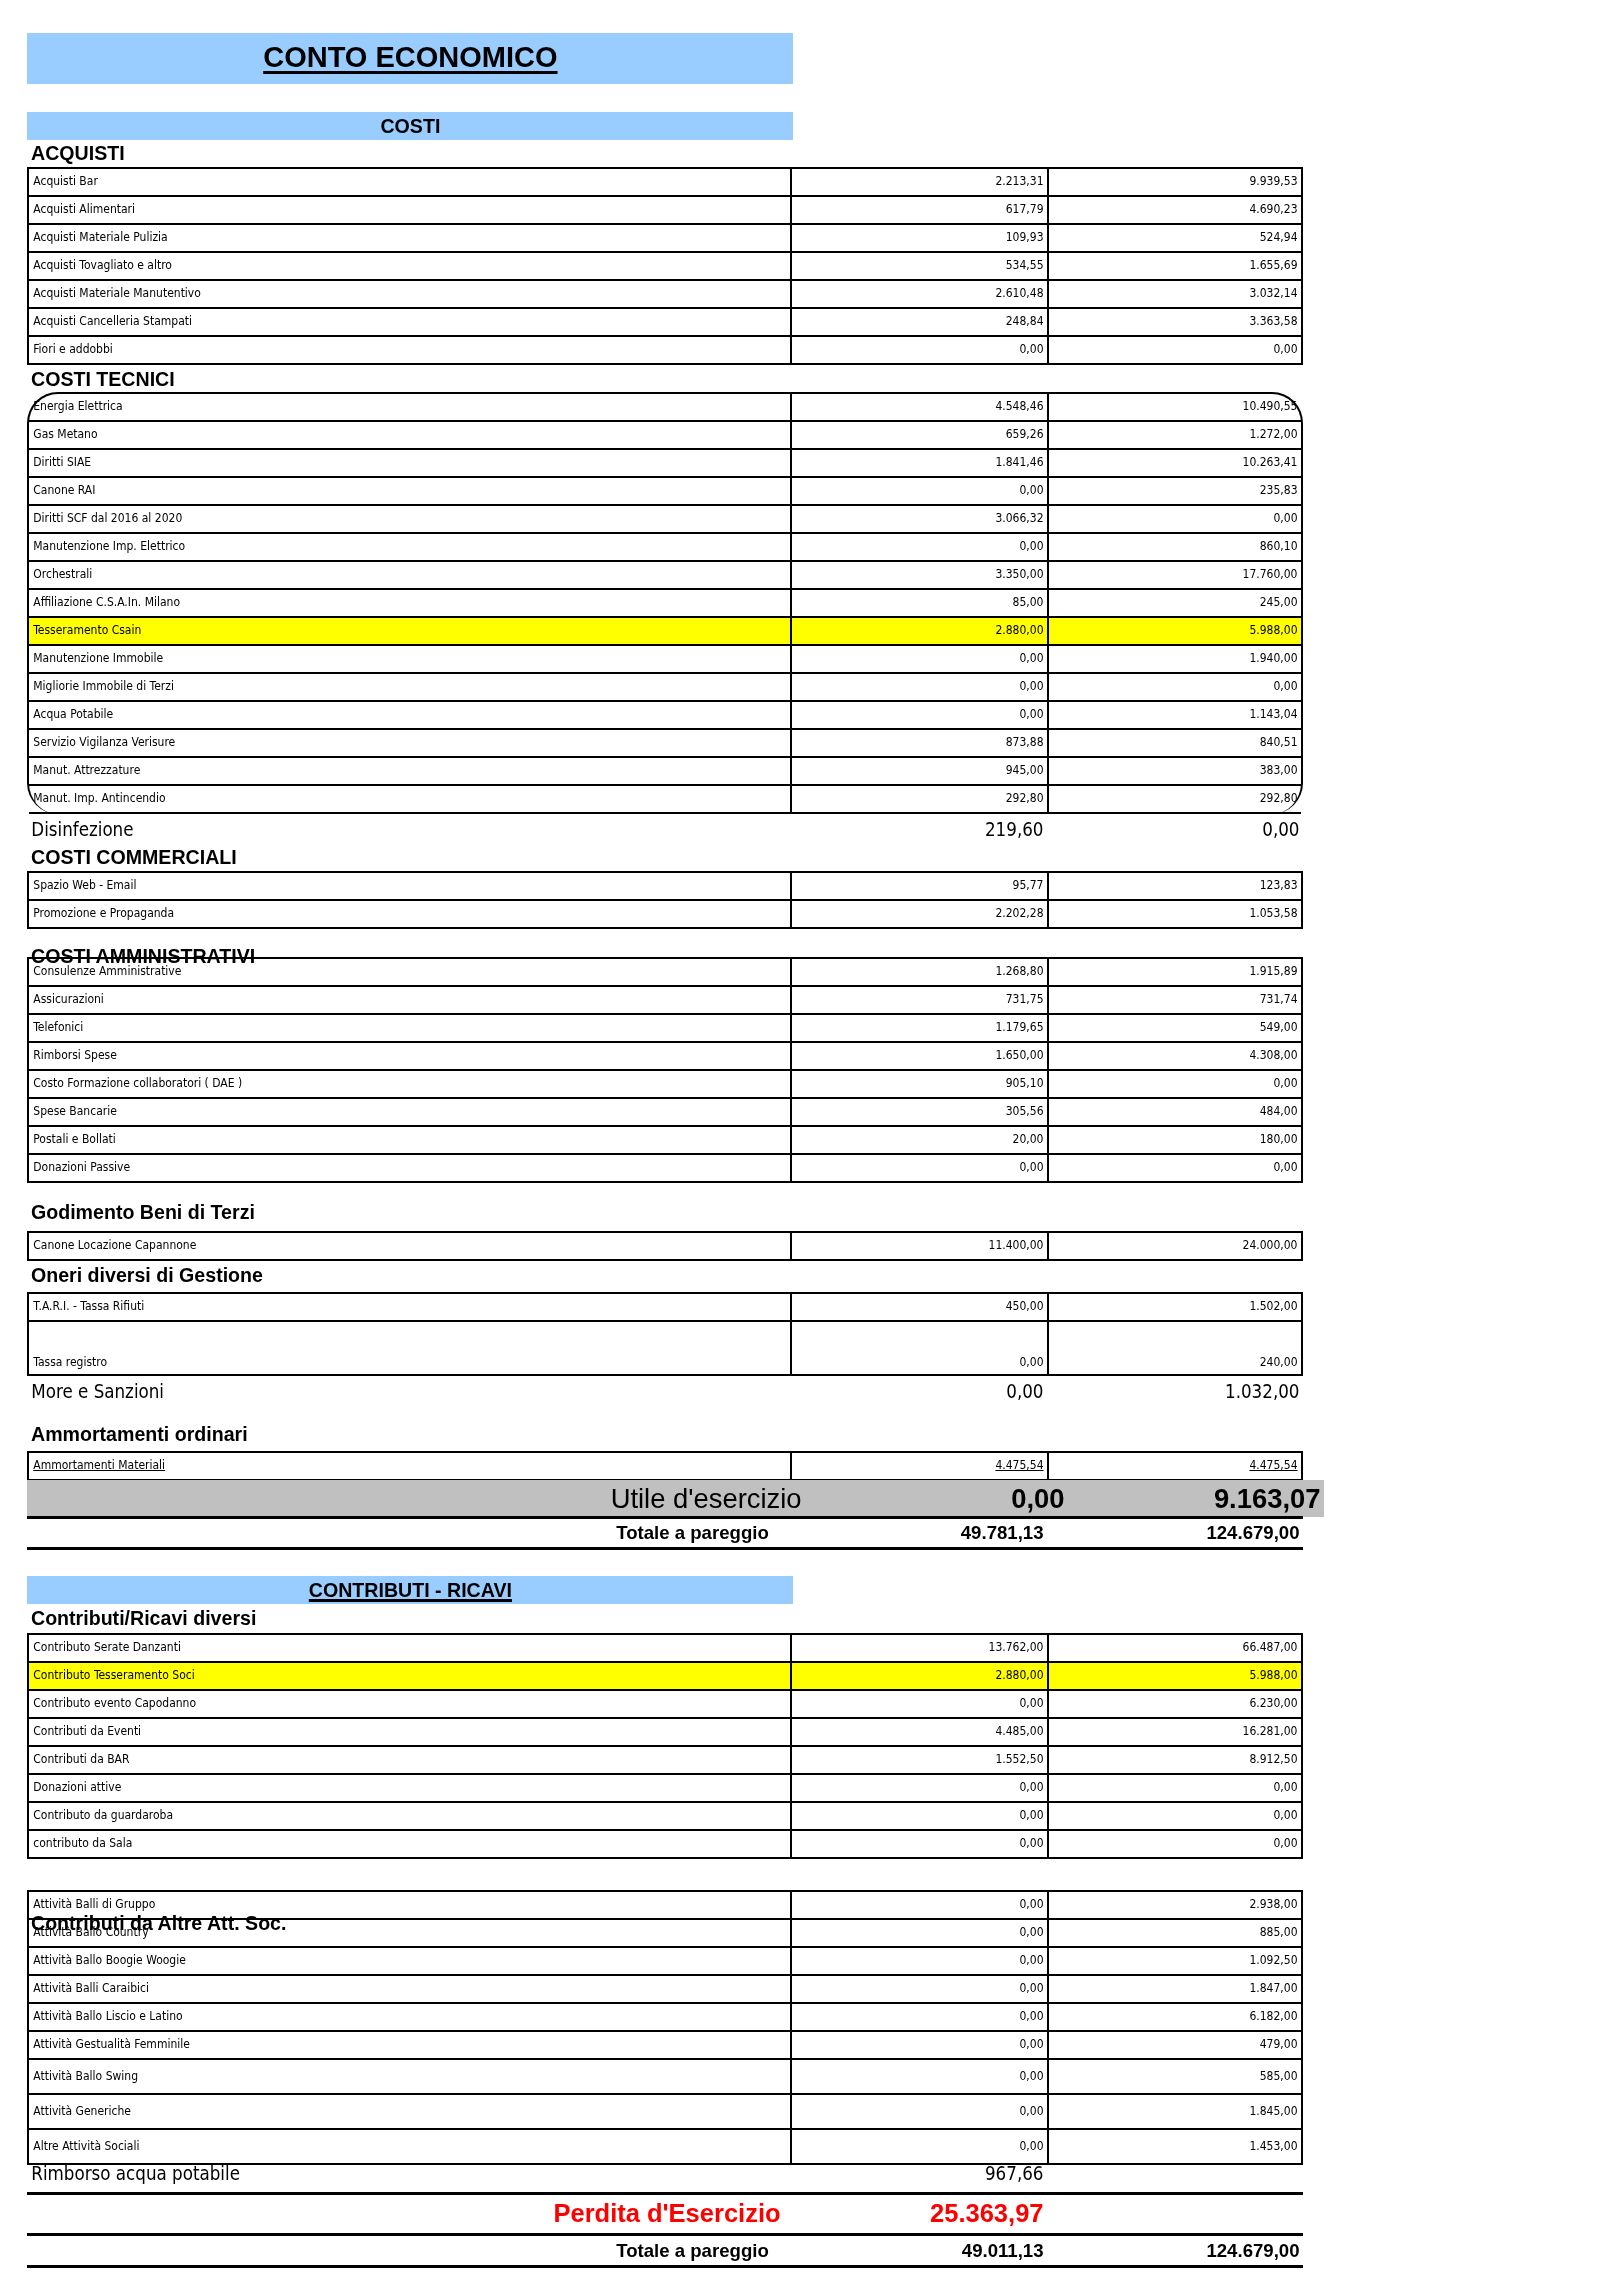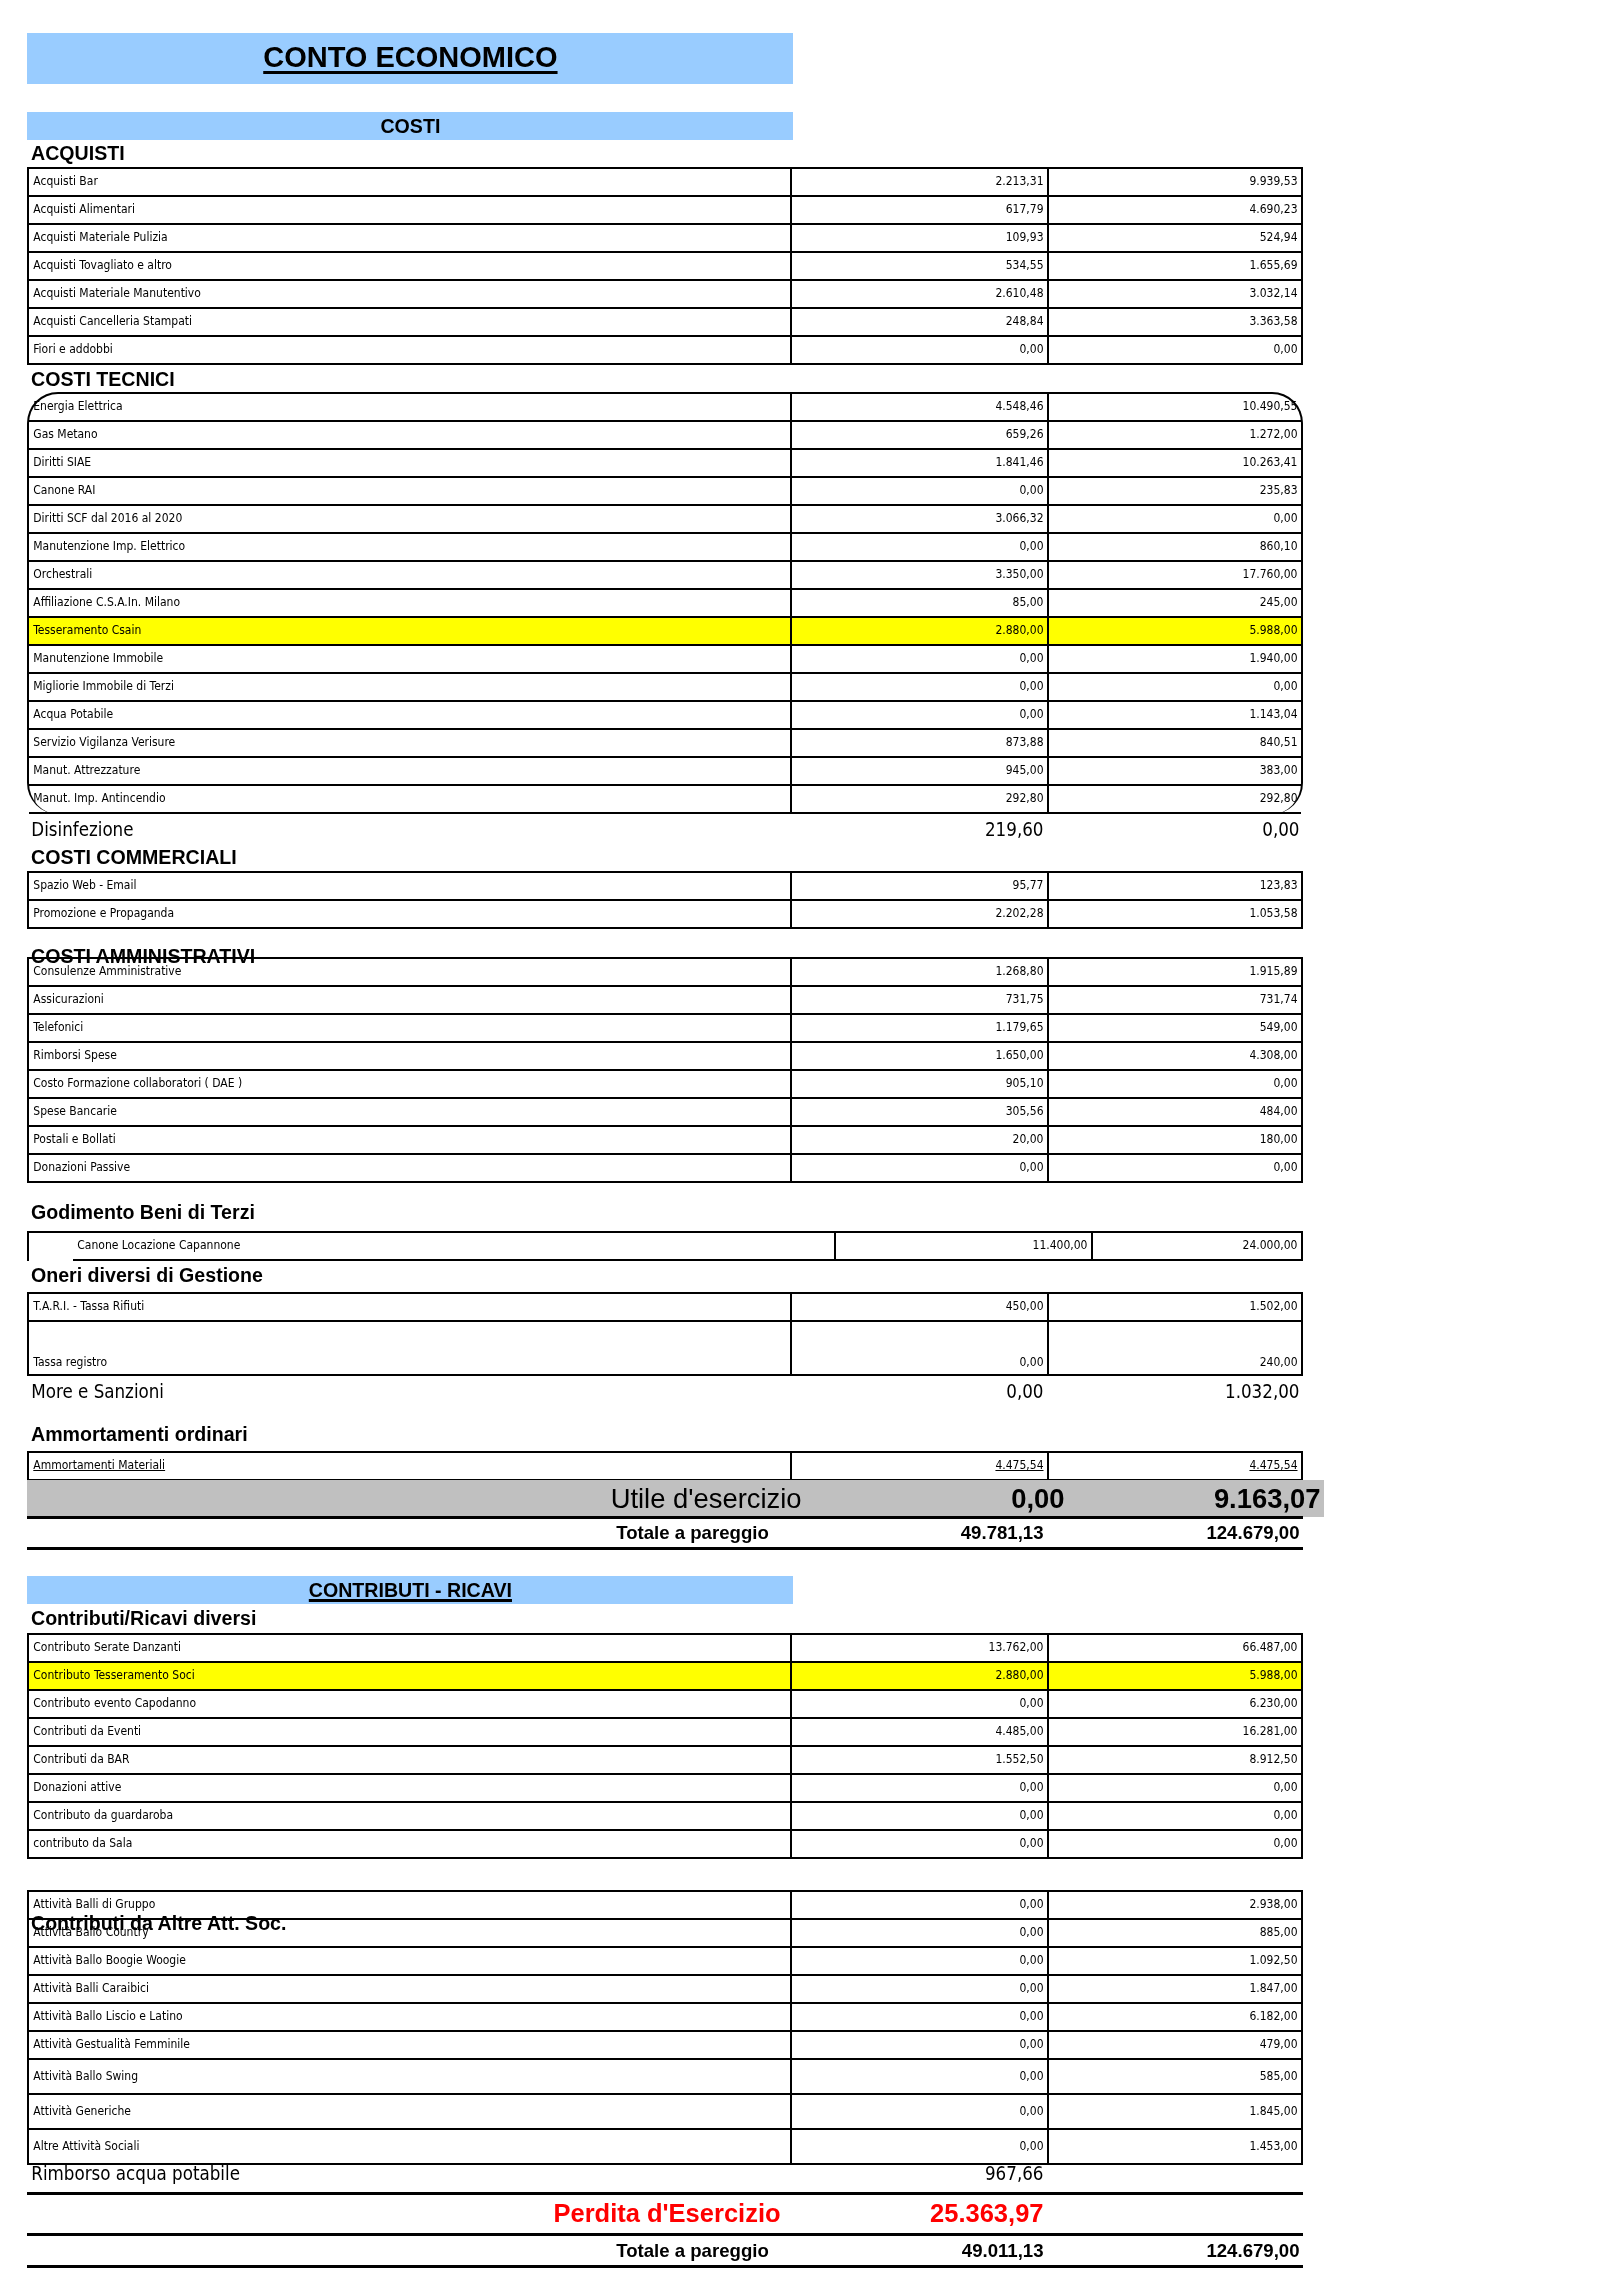--- a/index.html
+++ b/index.html
@@ -222,21 +222,21 @@
       <div class="cell c-v2">180,00</div>
     </div>
   <div class="row">
       <div class="cell c-label">Donazioni Passive</div>
       <div class="cell c-v1">0,00</div>
       <div class="cell c-v2">0,00</div>
     </div>
 </div>
 
 <div class="section" style="top:1201px;">Godimento Beni di Terzi</div>
-<div class="tbl" style="top:1231px;padding-left:44px;">
+<div class="tbl" style="top:1231px;">
   <div class="row">
       <div class="cell c-label">Canone Locazione Capannone</div>
       <div class="cell c-v1">11.400,00</div>
       <div class="cell c-v2">24.000,00</div>
     </div>
 </div>
 
 <div class="section" style="top:1264px;">Oneri diversi di Gestione</div>
 <div class="tbl" style="top:1292px;">
   <div class="row">

